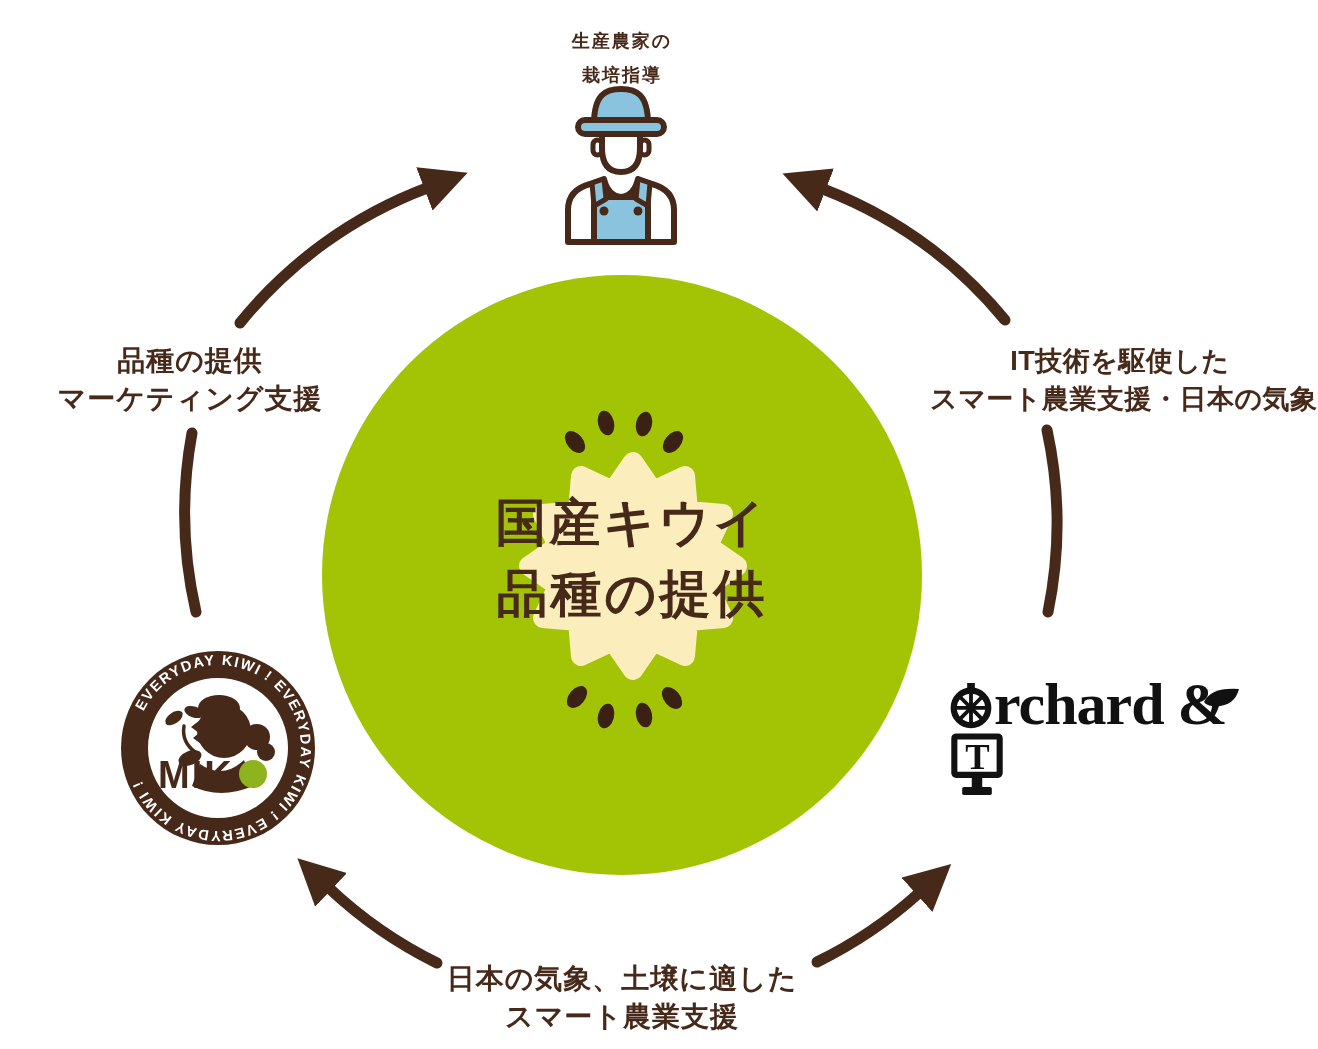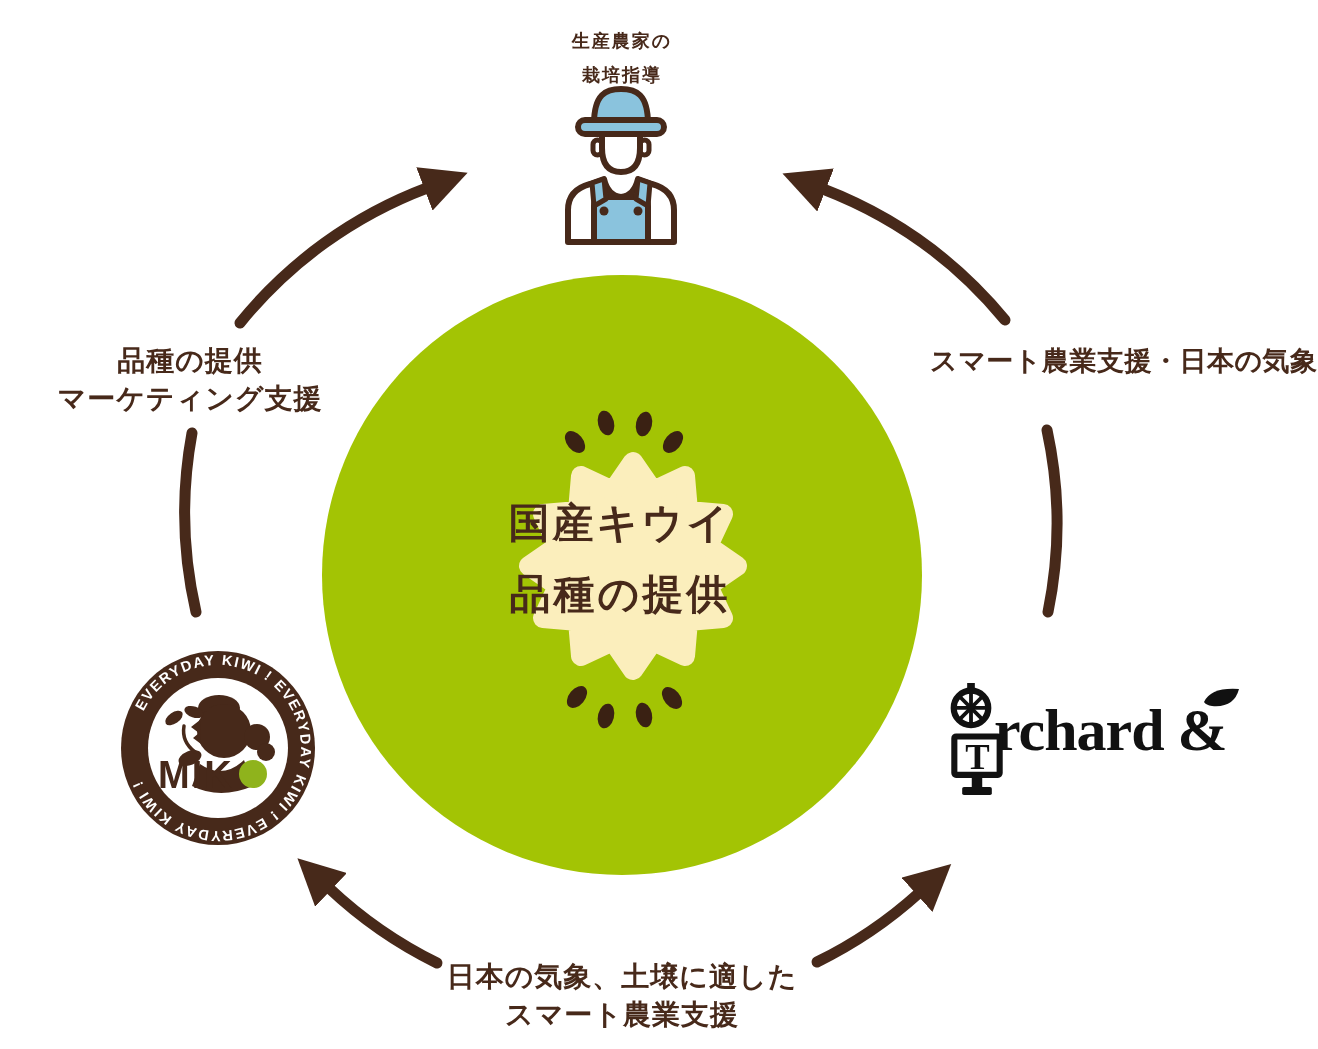--- a/index.html
+++ b/index.html
@@ -9,28 +9,28 @@
   }
   .stage svg.canvas{position:absolute;left:0;top:0;}
   .jp{
     position:absolute;color:var(--brown);font-weight:bold;text-align:center;
     letter-spacing:2px;white-space:nowrap;
   }
   .jp div{white-space:nowrap;}
   .top-label{left:472px;top:24px;width:300px;font-size:18px;line-height:34px;}
   .left-label{left:25px;top:342px;width:330px;font-size:28px;line-height:38px;letter-spacing:1px;}
   .right-label{left:930px;top:342px;width:380px;font-size:27px;line-height:38px;letter-spacing:0.5px;}
-  .bottom-label{left:442px;top:960px;width:360px;font-size:28px;line-height:38px;letter-spacing:1px;font-family:Liberation Mono, monospace;}
-  .center-title{left:410px;top:488px;width:420px;font-size:41px;line-height:71px;letter-spacing:3px;}
+  .bottom-label{left:442px;top:960px;width:360px;font-size:28px;line-height:38px;letter-spacing:1px;}
+  .center-title{left:422px;top:488px;width:420px;font-size:51px;line-height:71px;letter-spacing:3px;font-family:Liberation Serif, serif;}
   .ot-logo{
     position:absolute;left:946px;top:666px;width:380px;height:146px;color:var(--black);
     font-family:"Liberation Serif","DejaVu Serif",serif;font-weight:bold;font-size:60px;
     letter-spacing:-1px;
   }
-  .ot-logo .t1{position:absolute;left:48px;top:6px;line-height:64px;margin-top:26px;}
+  .ot-logo .t1{position:absolute;left:48px;top:6px;line-height:64px;}
   .ot-logo .t2{position:absolute;left:62px;top:57px;line-height:64px;}
   .ot-logo svg{position:absolute;}
   .wheel-o{left:2px;top:17px;}
   .monitor-t{left:1px;top:67px;}
   .amp-leaf{left:257px;top:18px;}
   .logo-img{position:absolute;}
   .miko{left:118px;top:648px;}
   .farmer{left:556px;top:80px;}
 </style>
 </head>
@@ -151,20 +151,21 @@
     <div>生産農家の</div>
     <div>栽培指導</div>
   </div>
 
   <div class="jp left-label">
     <div>品種の提供</div>
     <div>マーケティング支援</div>
   </div>
 
   <div class="jp right-label">
+    <div>IT技術を駆使した</div>
     <div>スマート農業支援・日本の気象</div>
   </div>
 
   <div class="jp bottom-label">
     <div>日本の気象、土壌に適した</div>
     <div>スマート農業支援</div>
   </div>
 
   <div class="jp center-title">
     <div>国産キウイ</div>

